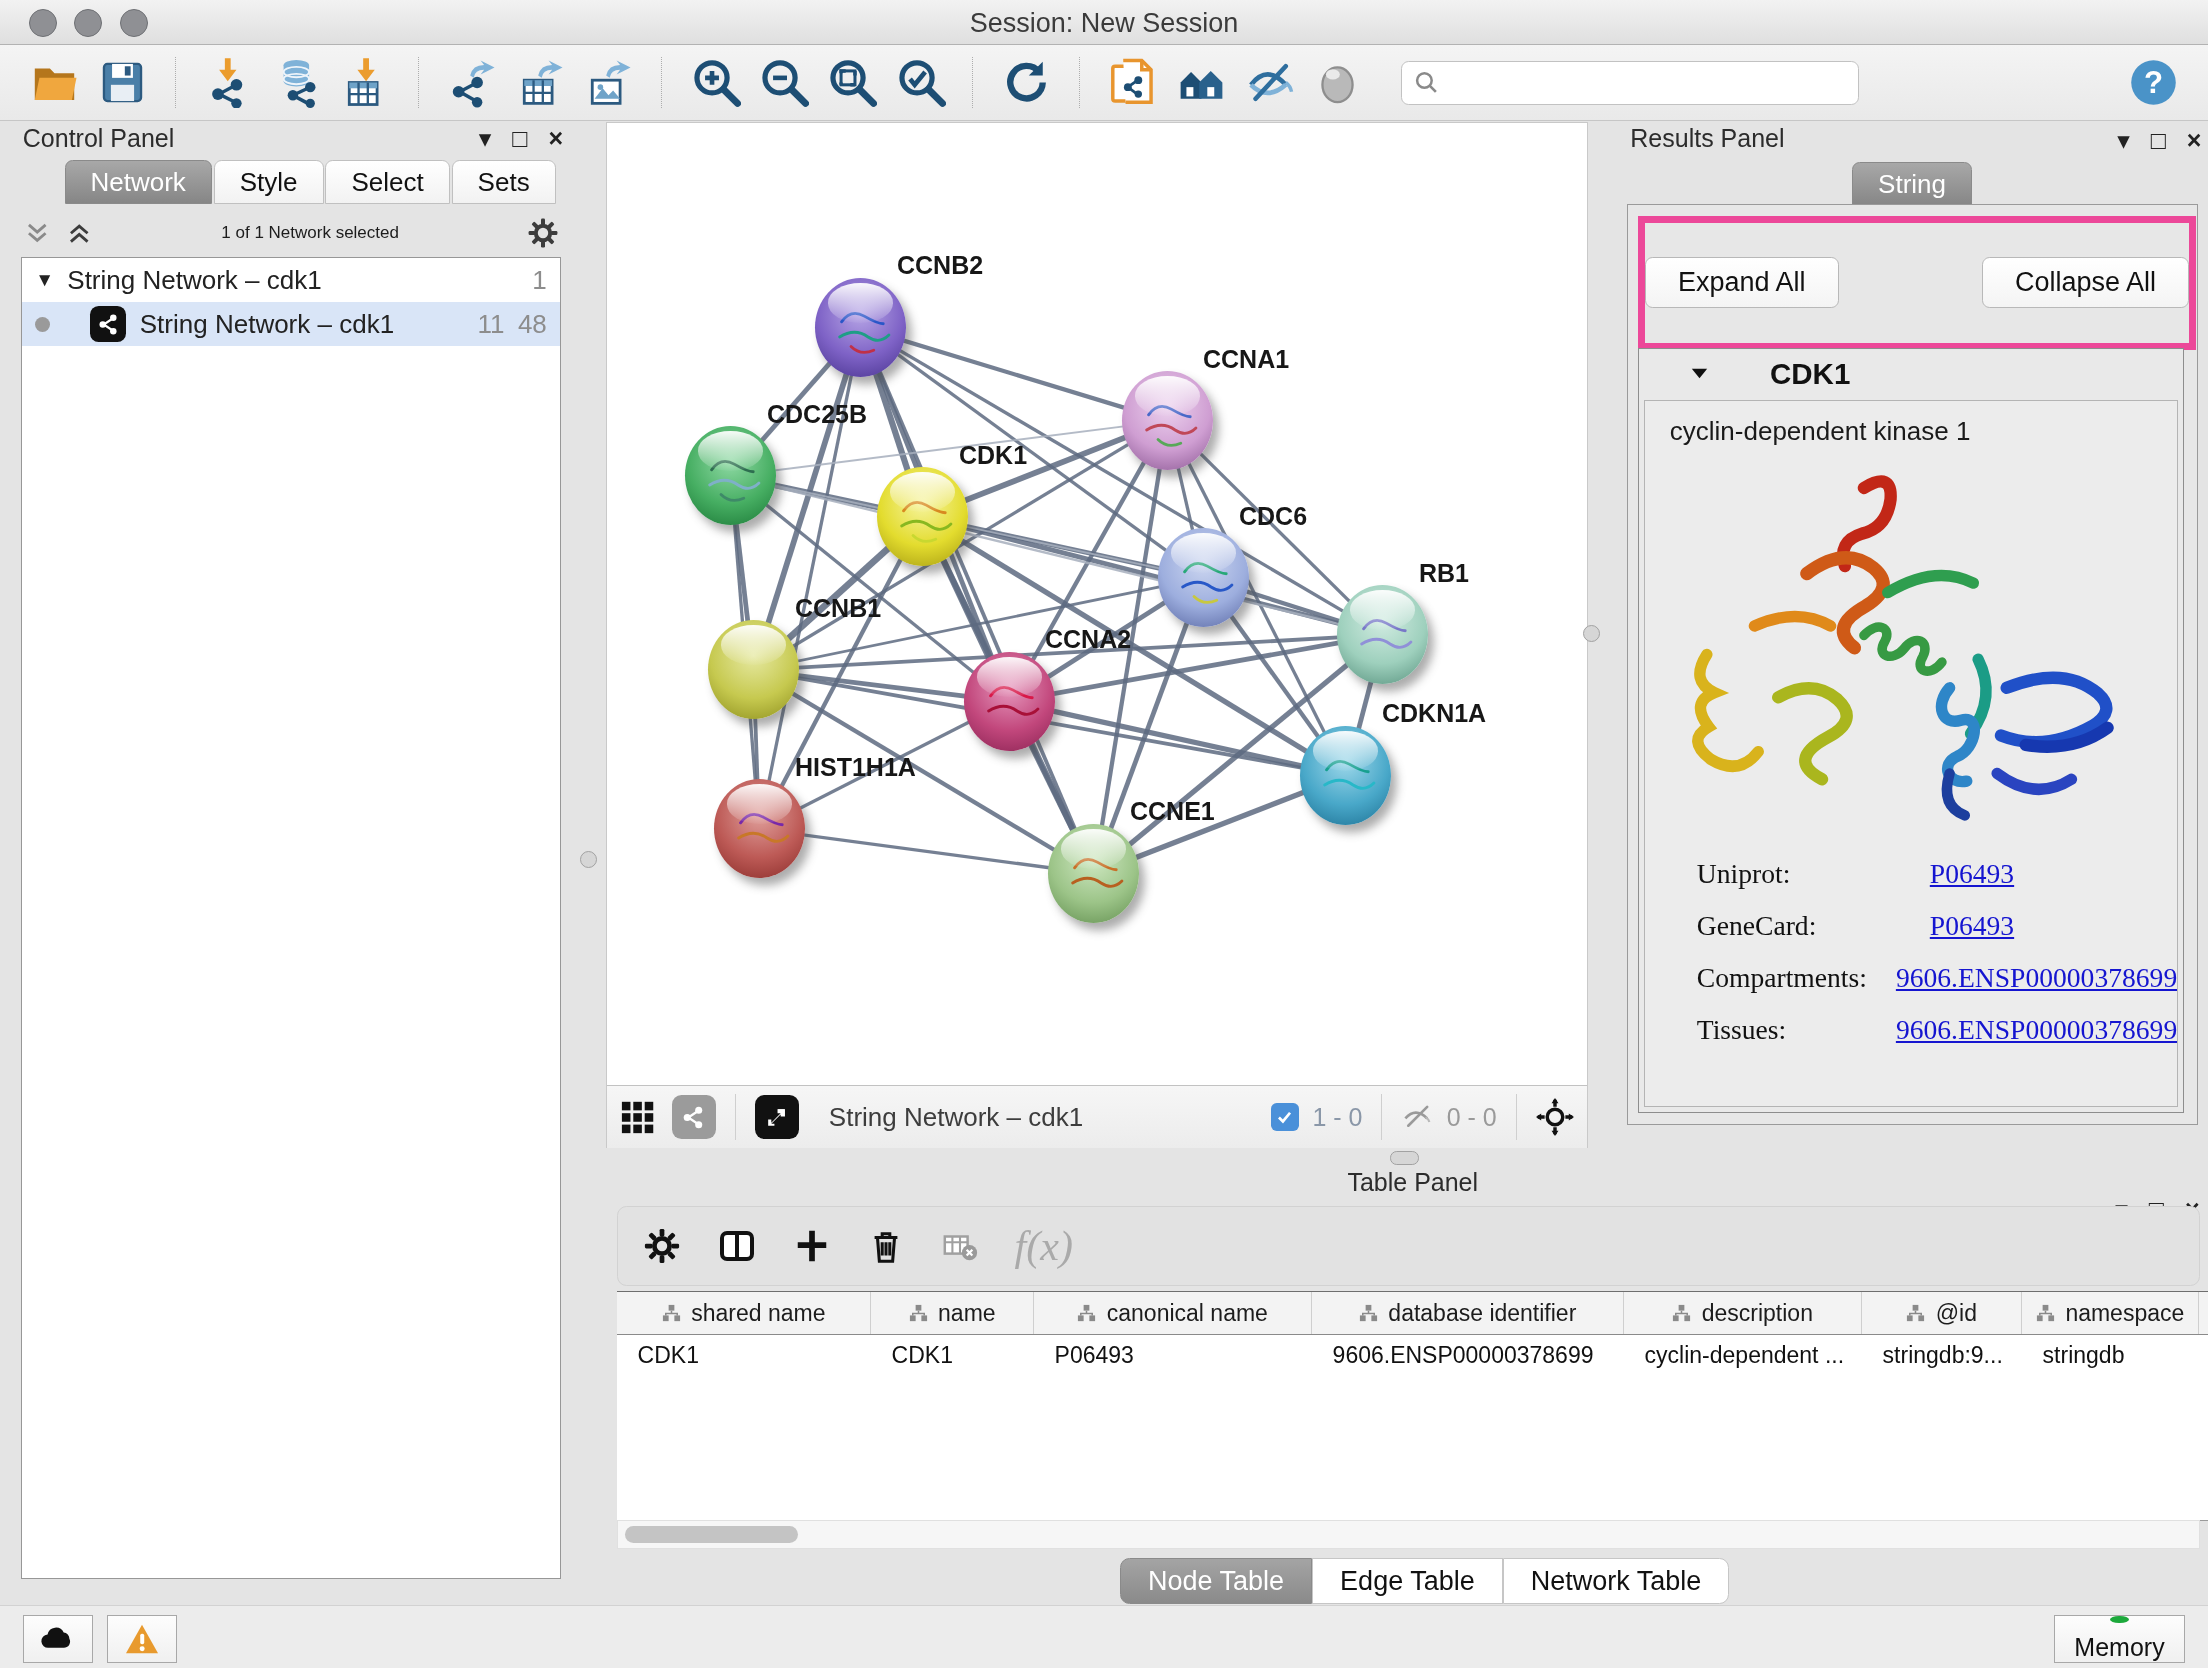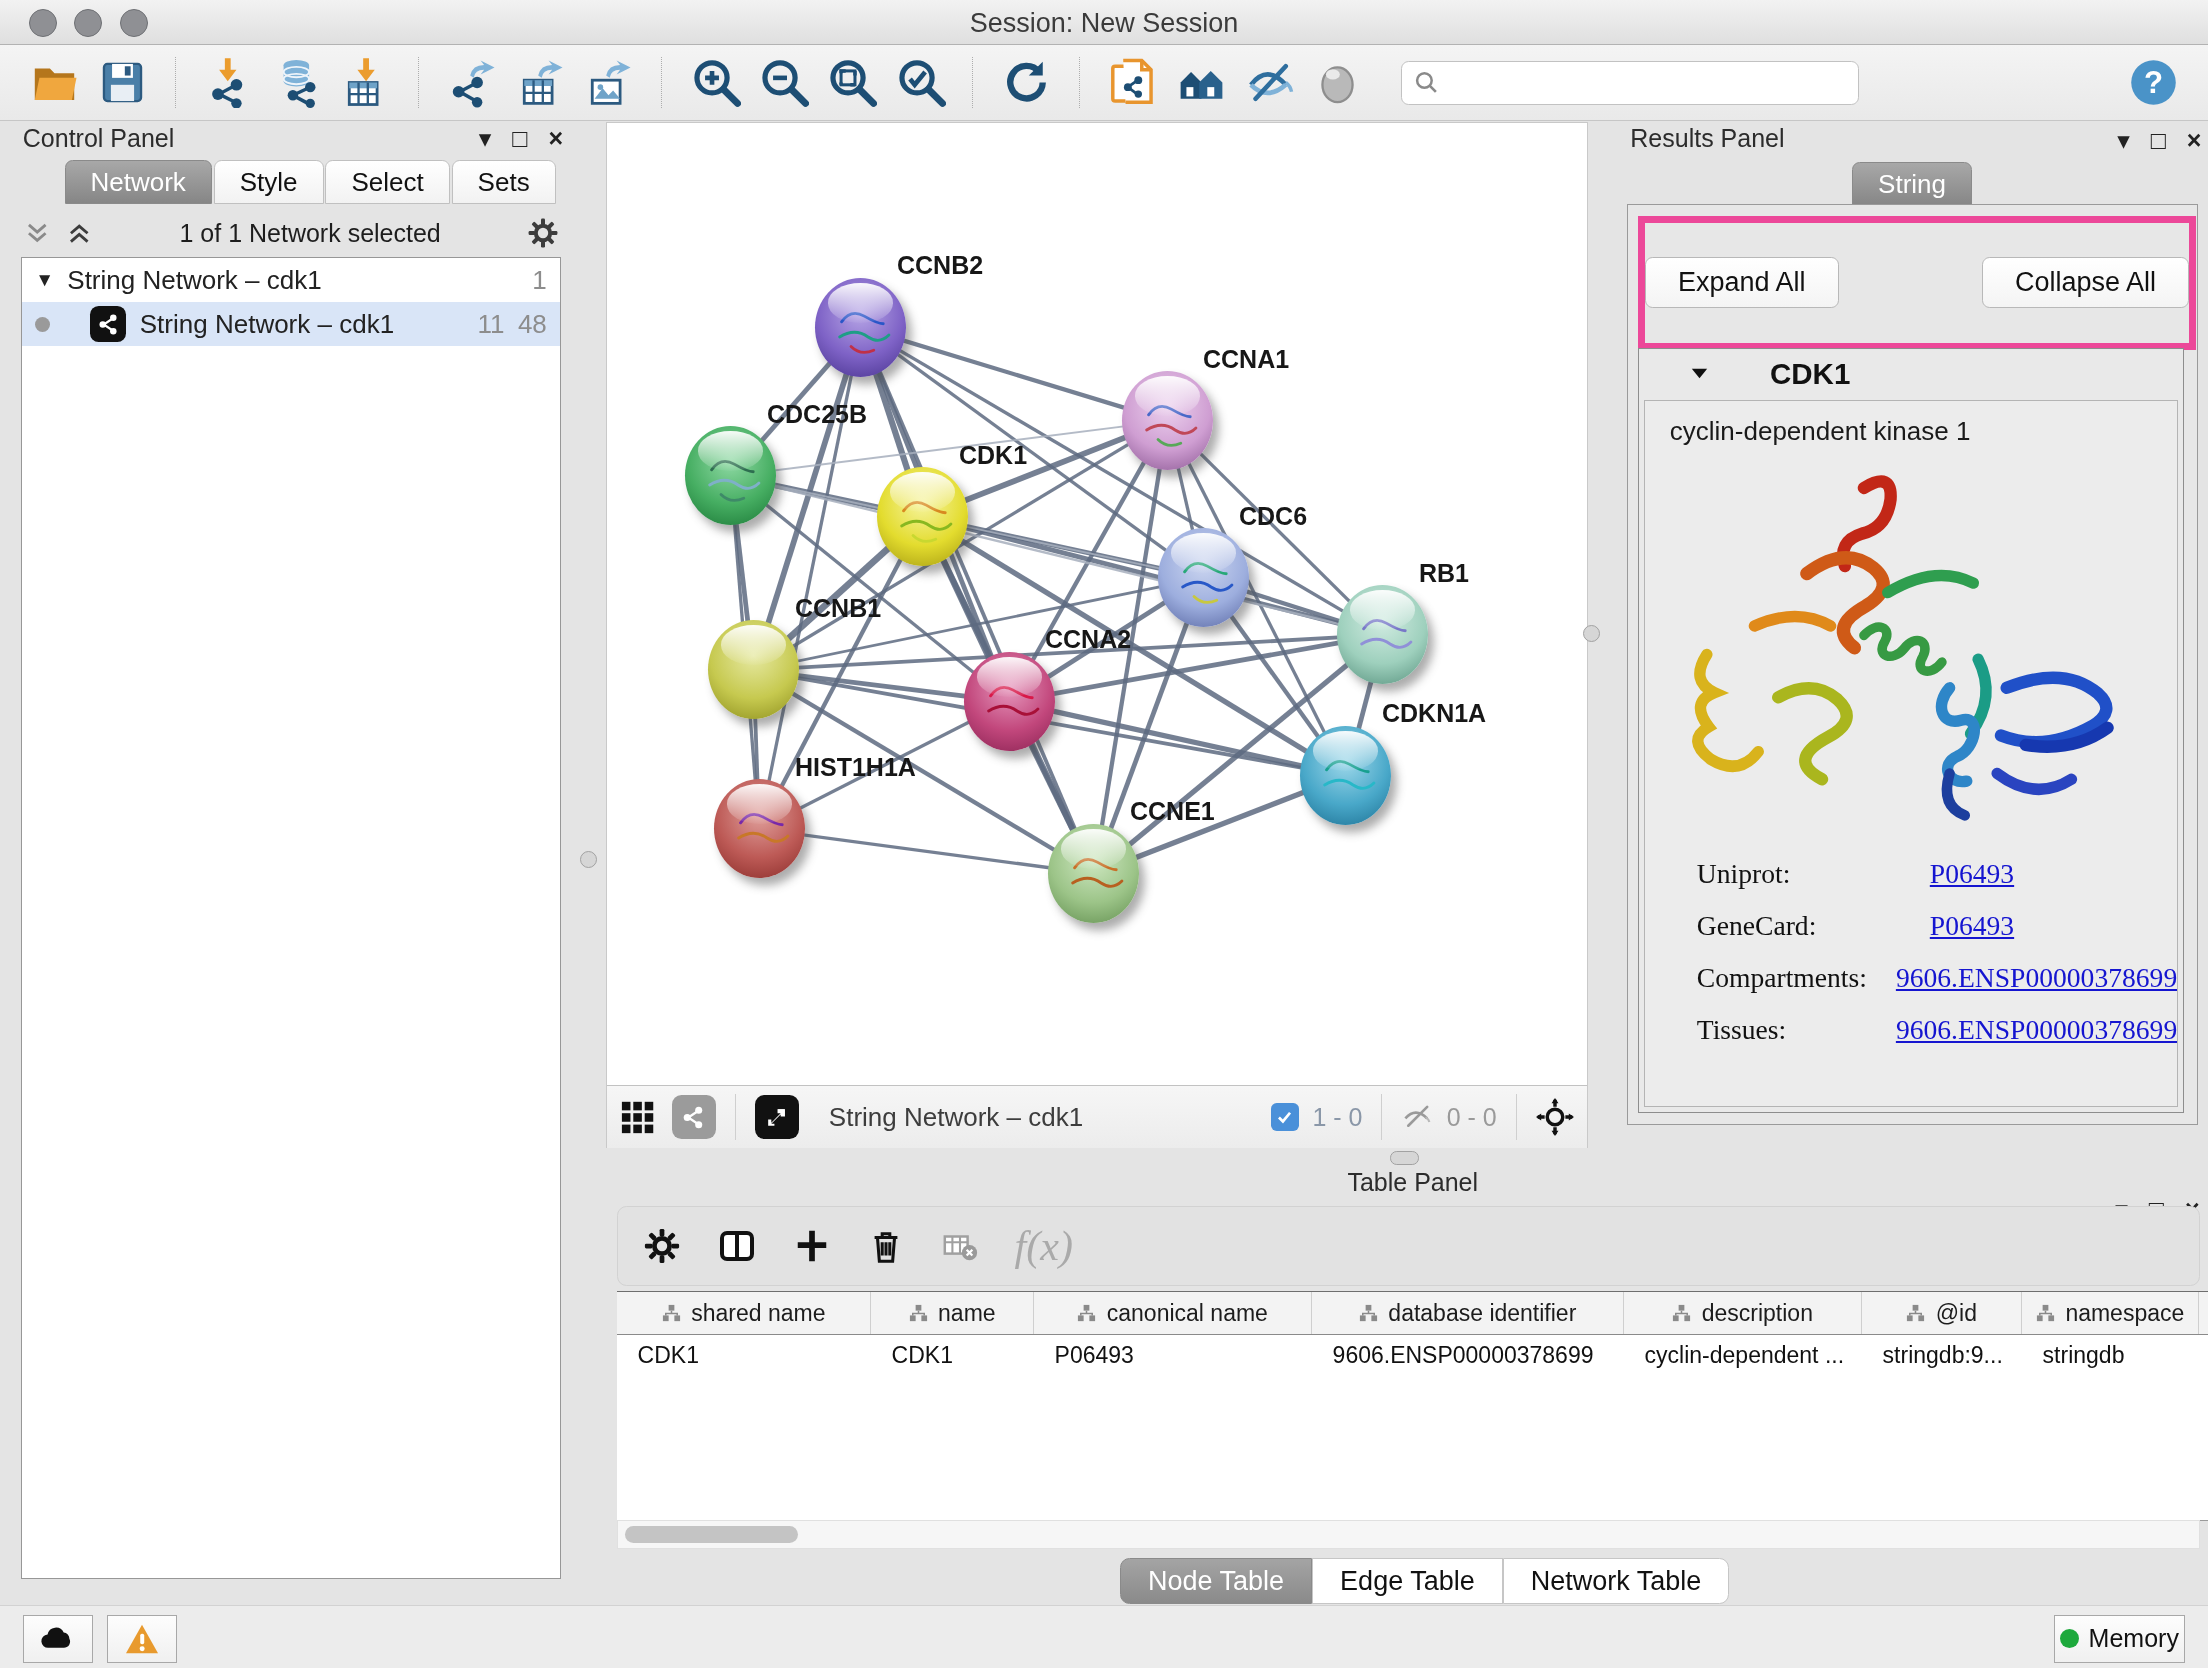--- a/index.html
+++ b/index.html
@@ -25,21 +25,21 @@
   .phead{font-size:25px;color:#2c2c2c;}
   .pctl{font-size:25px;color:#222;display:flex;gap:21px;align-items:center;}
   .pctl span{line-height:1;}
   
   .control-panel{left:9.5px;top:124px;width:563px;height:1459px;}
   .cp-tabs,.rp-tabs,.bt-tabs{display:flex;}
   .tab{height:42px;display:flex;align-items:center;justify-content:center;padding:0 25px;
        font-size:26px;border:1px solid #c0c0c0;background:linear-gradient(#ffffff,#f2f2f2);
        border-radius:7.6px 7.6px 0 0;margin-right:1.9px;color:#111;}
   .tab.sel{background:linear-gradient(#a8a8a8,#868686);color:#fff;border-color:#8a8a8a;}
-  .cp-summary{display:flex;align-items:center;font-size:25px;color:#1d1d1d;}
+  .cp-summary{display:flex;align-items:center;font-size:17px;color:#1d1d1d;}
   .cp-list{background:#fff;border:1px solid #979797;}
   .cp-row{height:44px;display:flex;align-items:center;font-size:26px;gap:13.3px;padding:0 13.3px;}
   .cp-row .count{margin-left:auto;color:#8d8d8d;}
   .cp-row.sel{background:#d9e5f7;}
   .dot{width:15px;height:15px;border-radius:50%;background:#9a9a9a;}
   .shareblk{width:36px;height:36px;border-radius:8.6px;background:#111;display:flex;align-items:center;justify-content:center;}
   
   .network-area{left:606px;top:122px;width:982px;height:1026px;background:#fff;border:1px solid #c9c9c9;box-sizing:border-box;}
   .net-canvas{position:absolute;left:0;top:0;width:980px;height:962px;overflow:hidden;background:#fff;}
   .net-canvas svg{position:absolute;left:0;top:0;}
@@ -86,21 +86,21 @@
   .hscroll{position:absolute;left:7.6px;top:356px;width:1583px;height:28.5px;background:#f6f6f6;border:1px solid #e0e0e0;box-sizing:border-box;}
   .hthumb{position:absolute;left:7.6px;top:4.8px;width:173px;height:17px;border-radius:8.6px;background:#c4c4c4;}
   .bt-tabs{left:1120px;top:1558px;}
   .btab{height:44px;padding:0 27px;display:flex;align-items:center;font-size:27px;background:#fff;border:1px solid #c6c6c6;color:#111;}
   .btab:first-child{border-radius:9.5px 0 0 9.5px;}
   .btab:last-child{border-radius:0 9.5px 9.5px 0;}
   .btab.sel{background:linear-gradient(#a4a4a4,#8a8a8a);color:#fff;border-color:#8a8a8a;}
   
   .statusbar{left:0;top:1605px;width:2208px;height:63px;background:#ececec;border-top:1px solid #d2d2d2;}
   .sbtn{position:absolute;top:8.6px;height:46px;background:linear-gradient(#fdfdfd,#f0f0f0);border:1px solid #a8a8a8;
-        display:flex;align-items:center;justify-content:center;gap:9.5px;}
+        display:flex;align-items:center;justify-content:center;gap:9.5px;flex-direction:column;}
   .memtext{font-size:25px;color:#111;}
   .greendot{width:19px;height:19px;border-radius:50%;background:#1da93c;}
   .handle{position:absolute;width:15px;height:15px;border-radius:50%;background:#d6d6d6;border:1px solid #a2a2a2;}
   .handle.h{width:27px;height:12.4px;border-radius:6.7px;}
 </style>
 </head>
 <body>
 
 <div class="abs titlebar">
   <span class="traffic" style="left:28.5px"></span>

